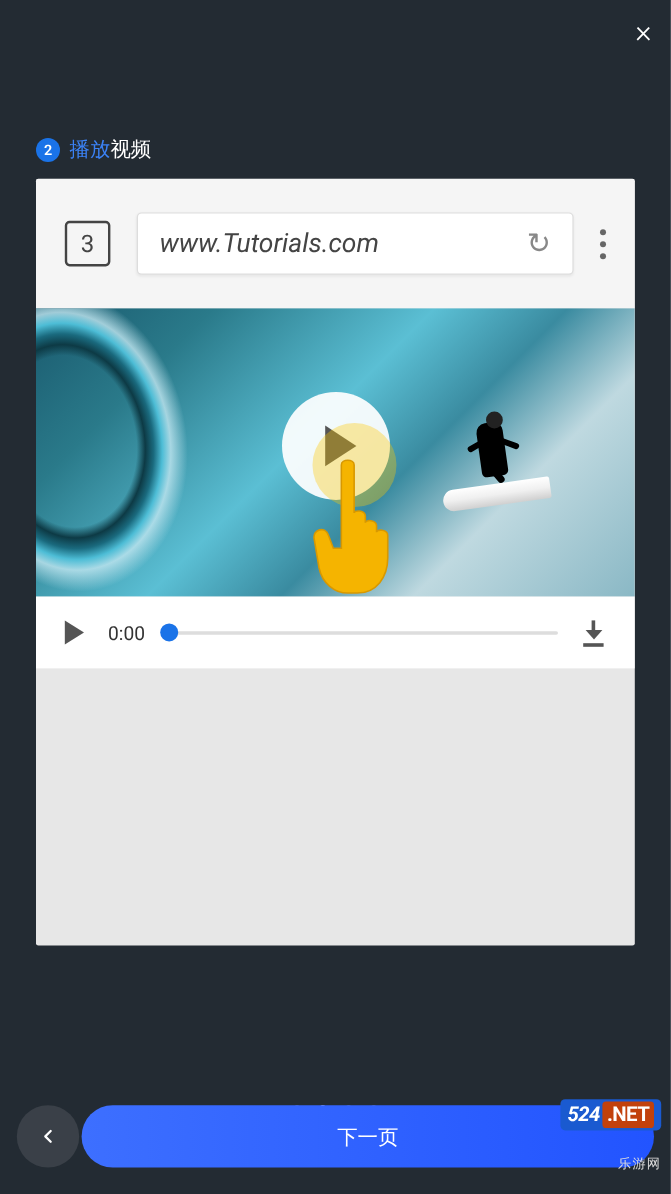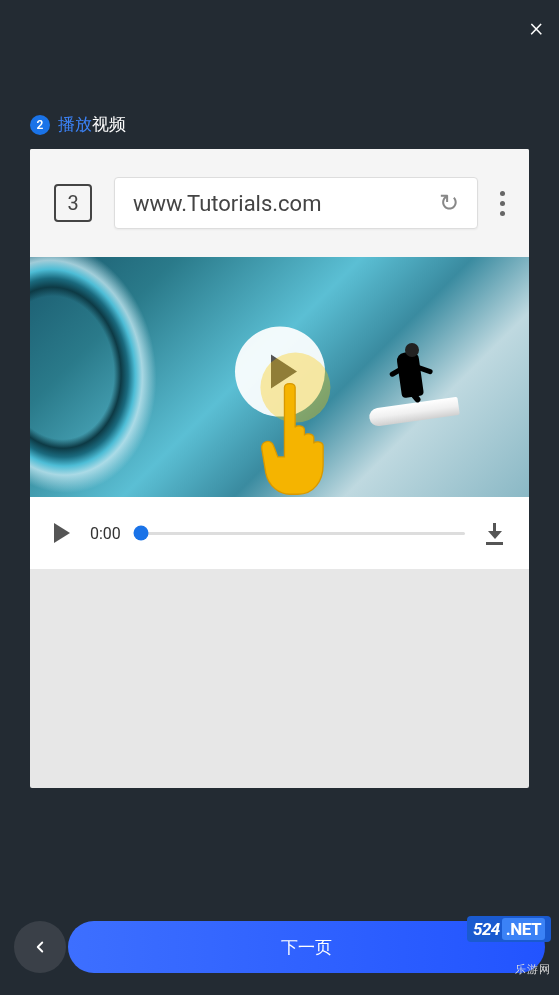--- a/index.html
+++ b/index.html
@@ -12,63 +12,63 @@
     .step-badge { width: 20px; height: 20px; border-radius: 50%; background: #1a73e8; color: #fff; display: flex; align-items: center; justify-content: center; font-size: 12px; font-weight: 600; }
     .step-title { font-size: 17px; font-weight: 500; }
     .step-title .hl { color: #3b82f6; }
     .step-title .plain { color: #fff; font-family: Liberation Serif, serif; }
 
     .card { position: absolute; top: 149px; left: 30px; width: 499px; height: 639px; background: #e7e7e7; border-radius: 2px; overflow: hidden; }
 
     .browser-top { height: 108px; background: #f5f5f5; display: flex; align-items: center; padding: 0 24px; gap: 22px; }
     .tabs-box { width: 38px; height: 38px; border: 2.5px solid #444; border-radius: 4px; display: flex; align-items: center; justify-content: center; font-size: 20px; font-weight: 400; color: #444; }
     .url-bar { flex: 1; height: 52px; background: #fff; border: 1px solid #ddd; border-radius: 4px; display: flex; align-items: center; padding: 0 18px; font-size: 22px; color: #444; box-shadow: 0 1px 2px rgba(0,0,0,0.05); }
-    .url-bar .url-text { flex: 1; }
+    .url-bar .url-text { flex: 1; font-style: italic; }
     .reload-icon { color: #888; font-size: 24px; }
     .more-icon { display: flex; flex-direction: column; gap: 5px; }
     .more-icon span { width: 5px; height: 5px; background: #666; border-radius: 50%; }
 
     .video-area { position: relative; width: 100%; height: 240px; background: linear-gradient(135deg, #1a5a6e 0%, #2a7a8a 20%, #5bbfd4 45%, #3a8ba0 60%, #bfd9e0 75%, #8ab8c5 100%); overflow: hidden; }
     .wave { position: absolute; left: -30px; top: -20px; width: 240px; height: 280px; background: radial-gradient(ellipse 140px 180px at 60px 120px, rgba(0,0,0,0) 40%, #0d3a45 45%, #1a6a7e 50%, #4dbdd6 55%, rgba(194,231,241,0.8) 60%, rgba(255,255,255,0) 70%); transform: rotate(-10deg); }
     .surfer { position: absolute; right: 90px; top: 90px; width: 60px; height: 75px; }
     .surfer-body { width: 22px; height: 45px; background: #000; border-radius: 8px 8px 4px 4px; position: absolute; left: 20px; top: 5px; transform: rotate(-8deg); }
     .surfer-head { width: 14px; height: 14px; background: #222; border-radius: 50%; position: absolute; left: 26px; top: -4px; }
     .surfer-arm1 { width: 18px; height: 5px; background: #000; position: absolute; left: 36px; top: 20px; border-radius: 3px; transform: rotate(20deg); }
     .surfer-arm2 { width: 16px; height: 5px; background: #000; position: absolute; left: 10px; top: 22px; border-radius: 3px; transform: rotate(-30deg); }
     .surfer-leg { width: 20px; height: 6px; background: #000; position: absolute; left: 24px; top: 44px; border-radius: 3px; transform: rotate(50deg); }
     .surfboard { width: 90px; height: 18px; background: linear-gradient(to bottom, #fff 0%, #f0f0f0 50%, #d0d0d0 100%); border-radius: 50px 10px 10px 50px; position: absolute; left: -10px; top: 56px; transform: rotate(-8deg); }
 
     .play-overlay { position: absolute; left: 50%; top: 50%; transform: translate(-50%, -56%); width: 90px; height: 90px; border-radius: 50%; background: rgba(255,255,255,0.92); display: flex; align-items: center; justify-content: center; }
     .play-overlay::after { content: ""; border-left: 26px solid #555; border-top: 17px solid transparent; border-bottom: 17px solid transparent; margin-left: 8px; }
     .tap-circle { position: absolute; left: 50%; top: 52%; transform: translate(-28%, -42%); width: 70px; height: 70px; border-radius: 50%; background: rgba(255, 200, 0, 0.35); }
     .pointer-hand { position: absolute; left: 50%; top: 54%; transform: translate(-32%, -6%); }
     .pointer-hand svg { width: 84px; height: 120px; }
 
-    .controls { height: 72px; background: #fff; display: flex; align-items: center; padding: 0 24px; gap: 20px; }
+    .controls { height: 60px; background: #fff; display: flex; align-items: center; padding: 0 24px; gap: 20px; }
     .ctrl-play { width: 0; height: 0; border-left: 16px solid #555; border-top: 10px solid transparent; border-bottom: 10px solid transparent; }
     .ctrl-time { font-size: 16px; color: #333; }
     .ctrl-track { flex: 1; height: 3px; background: #ddd; position: relative; border-radius: 2px; }
     .ctrl-thumb { position: absolute; left: 0; top: 50%; transform: translate(-50%, -50%); width: 15px; height: 15px; border-radius: 50%; background: #1a73e8; }
     .ctrl-dl { width: 20px; height: 20px; position: relative; }
     .ctrl-dl::before { content: ""; position: absolute; left: 8px; top: 0; width: 3px; height: 12px; background: #555; }
     .ctrl-dl::after { content: ""; position: absolute; left: 3px; top: 8px; width: 0; height: 0; border-left: 7px solid transparent; border-right: 7px solid transparent; border-top: 8px solid #555; }
     .ctrl-dl .bar { position: absolute; left: 1px; bottom: -2px; width: 17px; height: 3px; background: #555; }
 
     .pagination { position: absolute; bottom: 68px; left: 0; right: 0; display: flex; justify-content: center; gap: 16px; }
     .dot { width: 5px; height: 5px; border-radius: 50%; background: rgba(255,255,255,0.4); }
     .dot.active { background: #fff; width: 6px; height: 6px; }
 
     .bottom-bar { position: absolute; bottom: 22px; left: 14px; right: 14px; display: flex; gap: 2px; align-items: flex-end; }
     .back-btn { width: 52px; height: 52px; border-radius: 50%; background: #3a4048; display: flex; align-items: center; justify-content: center; cursor: pointer; }
     .back-btn svg { width: 18px; height: 18px; }
     .next-btn { flex: 1; height: 52px; border-radius: 26px; background: linear-gradient(90deg, #3d6fff 0%, #2254ff 100%); color: #fff; display: flex; align-items: center; justify-content: center; font-size: 17px; cursor: pointer; }
 
     .watermark { position: absolute; bottom: 18px; right: 8px; text-align: right; }
     .wm-box { background: #1a5ad0; color: #fff; font-weight: bold; font-style: italic; padding: 3px 6px; border-radius: 4px; display: inline-block; font-size: 17px; letter-spacing:-0.5px;}
-    .wm-box .net { background: #3b82f6; padding: 1px 4px; border-radius: 3px; margin-left: 2px; font-style: normal; }
+    .wm-box .net { background: #c2410c; padding: 1px 4px; border-radius: 3px; margin-left: 2px; font-style: normal; }
     .wm-sub { color: #ddd; font-size: 11px; margin-top: 20px; letter-spacing:1px;}
   </style>
 </head>
 <body>
 
 <div class="close-btn">×</div>
 
 <div class="step-header">
   <div class="step-badge">2</div>
   <div class="step-title">

